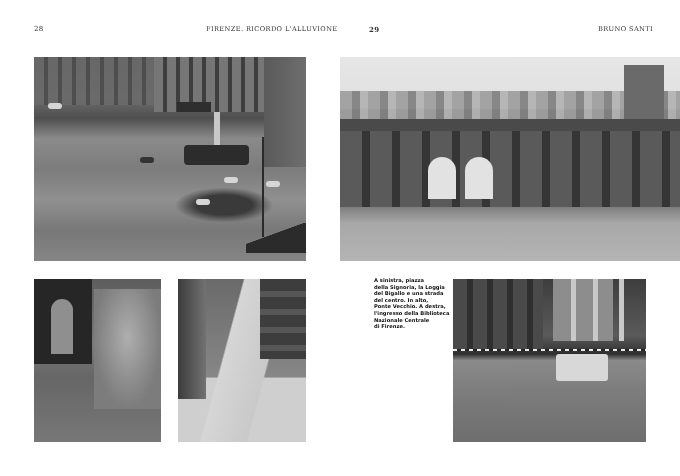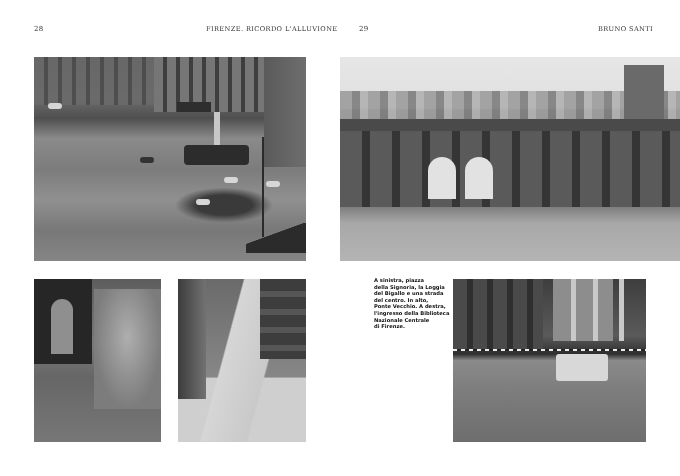--- a/index.html
+++ b/index.html
@@ -87,21 +87,21 @@
   </div>
 
   <div class="photo p4" style="left:178px; top:279px; width:128px; height:163px;">
     <div class="street"></div>
     <div class="left-bld"></div>
     <div class="right-bld"></div>
   </div>
 </div>
 
 <div class="page page-right">
-  <div class="folio" style="left:19px;">29</div>
+  <div class="folio" style="left:29px;font-weight:bold;">29</div>
   <div class="running-head" style="left:258px;">BRUNO SANTI</div>
 
   <div class="photo p2" style="left:0px; top:57px; width:340px; height:204px;">
     <div class="skyline"></div>
     <div class="tower"></div>
     <div class="bridge"></div>
     <div class="bridge-body"></div>
     <div class="arch" style="left:88px;"></div>
     <div class="arch" style="left:125px;"></div>
     <div class="water"></div>

